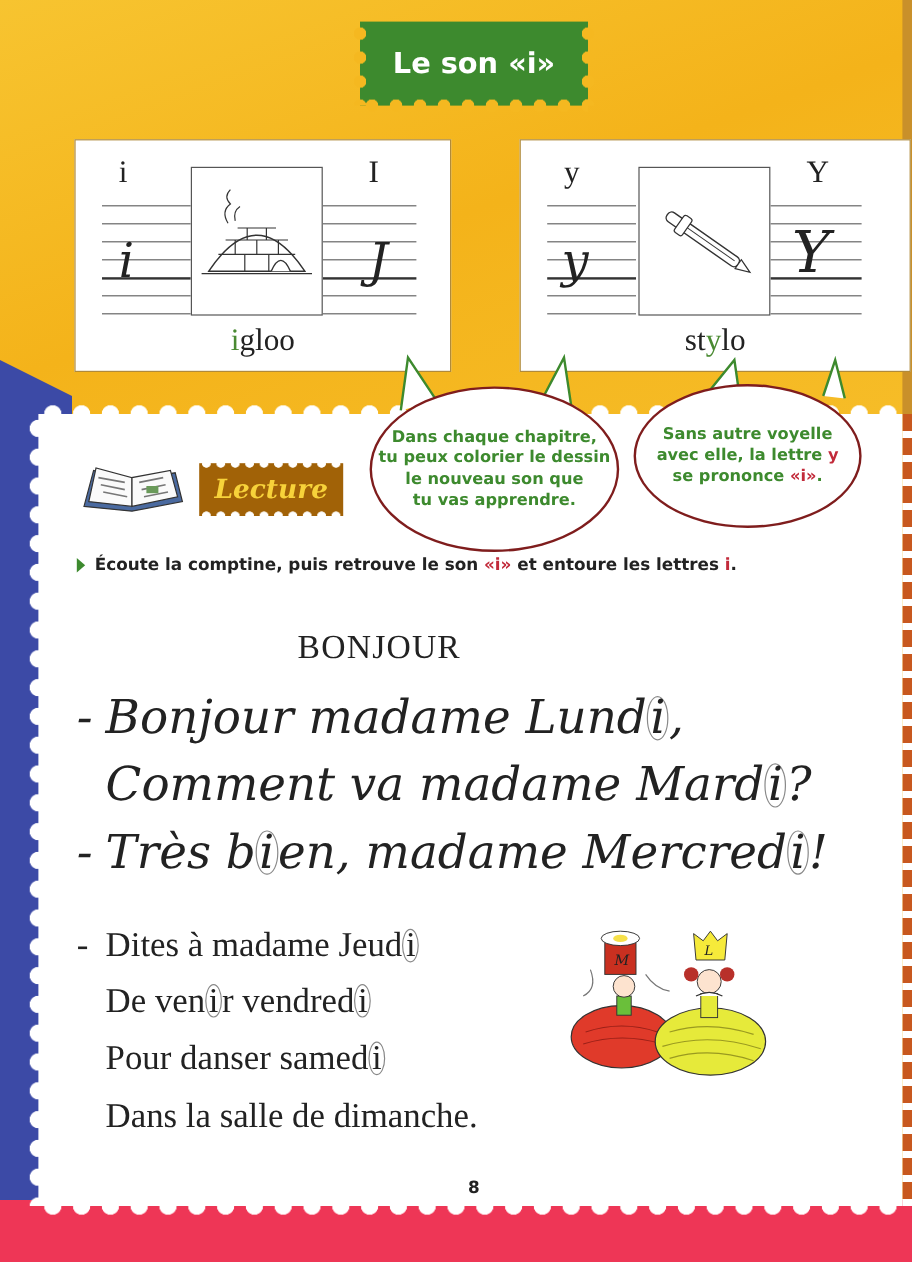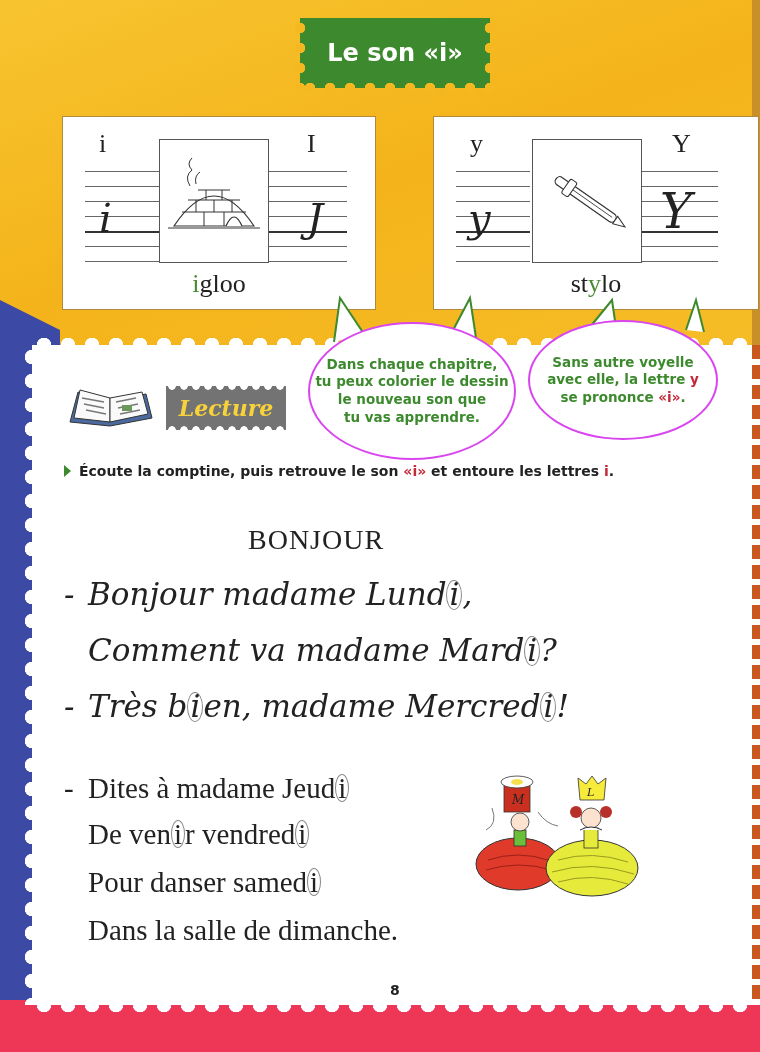--- a/index.html
+++ b/index.html
@@ -108,33 +108,33 @@
     }
     .card .word {
       position: absolute; bottom: 10px; left: 0; right: 0; text-align: center;
       font-family: "Liberation Serif", serif; font-size: 26px; color: #222; margin-top: 20px;
     }
     .card .word .hl { color: #4a8a32; }
 
     
     .bubble {
       position: absolute; background: #ffffff;
-      border: 2px solid #d946ef; border-radius: 50%;
+      border: 2px solid #7f1d1d; border-radius: 50%;
       display: flex; align-items: center; justify-content: center; text-align: center;
       font-family: "DejaVu Sans", sans-serif; font-weight: bold; color: #3d8a2e;
     }
     .bubble-1 { left: 308px; top: 322px; width: 208px; height: 138px; font-size: 13.5px; line-height: 1.3; }
     .bubble-2 { left: 528px; top: 320px; width: 190px; height: 120px; font-size: 13.5px; line-height: 1.3; }
     .bubble .red { color: #c22a3a; }
 
     
     .book-icon { position: absolute; left: 66px; top: 388px; width: 90px; height: 40px; }
     .lecture-stamp {
       position: absolute; left: 166px; top: 386px; width: 120px; height: 44px;
-      background: #737373; display: flex; align-items: center; justify-content: center;
+      background: #a16207; display: flex; align-items: center; justify-content: center;
     }
     .lecture-stamp::before, .lecture-stamp::after {
       content: ""; position: absolute; left: 0; width: 100%; height: 8px;
       background: radial-gradient(circle at 6px 4px, #ffffff 3.5px, transparent 4px);
       background-size: 12px 8px;
     }
     .lecture-stamp::before { top: -4px; }
     .lecture-stamp::after { bottom: -4px; }
     .lecture-text {
       font-family: "DejaVu Serif", serif; font-style: italic; font-weight: bold;
@@ -152,21 +152,21 @@
     }
     .instruction .red { color: #c22a3a; }
 
     
     .poem-title {
       position: absolute; left: 248px; top: 524px;
       font-family: "Liberation Serif", serif; font-size: 28px; color: #222; letter-spacing: 1px;
     }
     .poem-cursive {
       position: absolute; left: 64px;
-      font-family: "DejaVu Serif", serif; font-style: italic; font-size: 31px; color: #222;
+      font-family: "DejaVu Serif", serif; font-style: italic; font-size: 39px; color: #222;
       white-space: nowrap;
     }
     .poem-print {
       position: absolute; left: 64px;
       font-family: "Liberation Serif", serif; font-size: 29px; color: #222;
       white-space: nowrap;
     }
     .dash { display: inline-block; width: 24px; }
     .circled {
       display: inline-block; border: 1px solid #888; border-radius: 50%;

